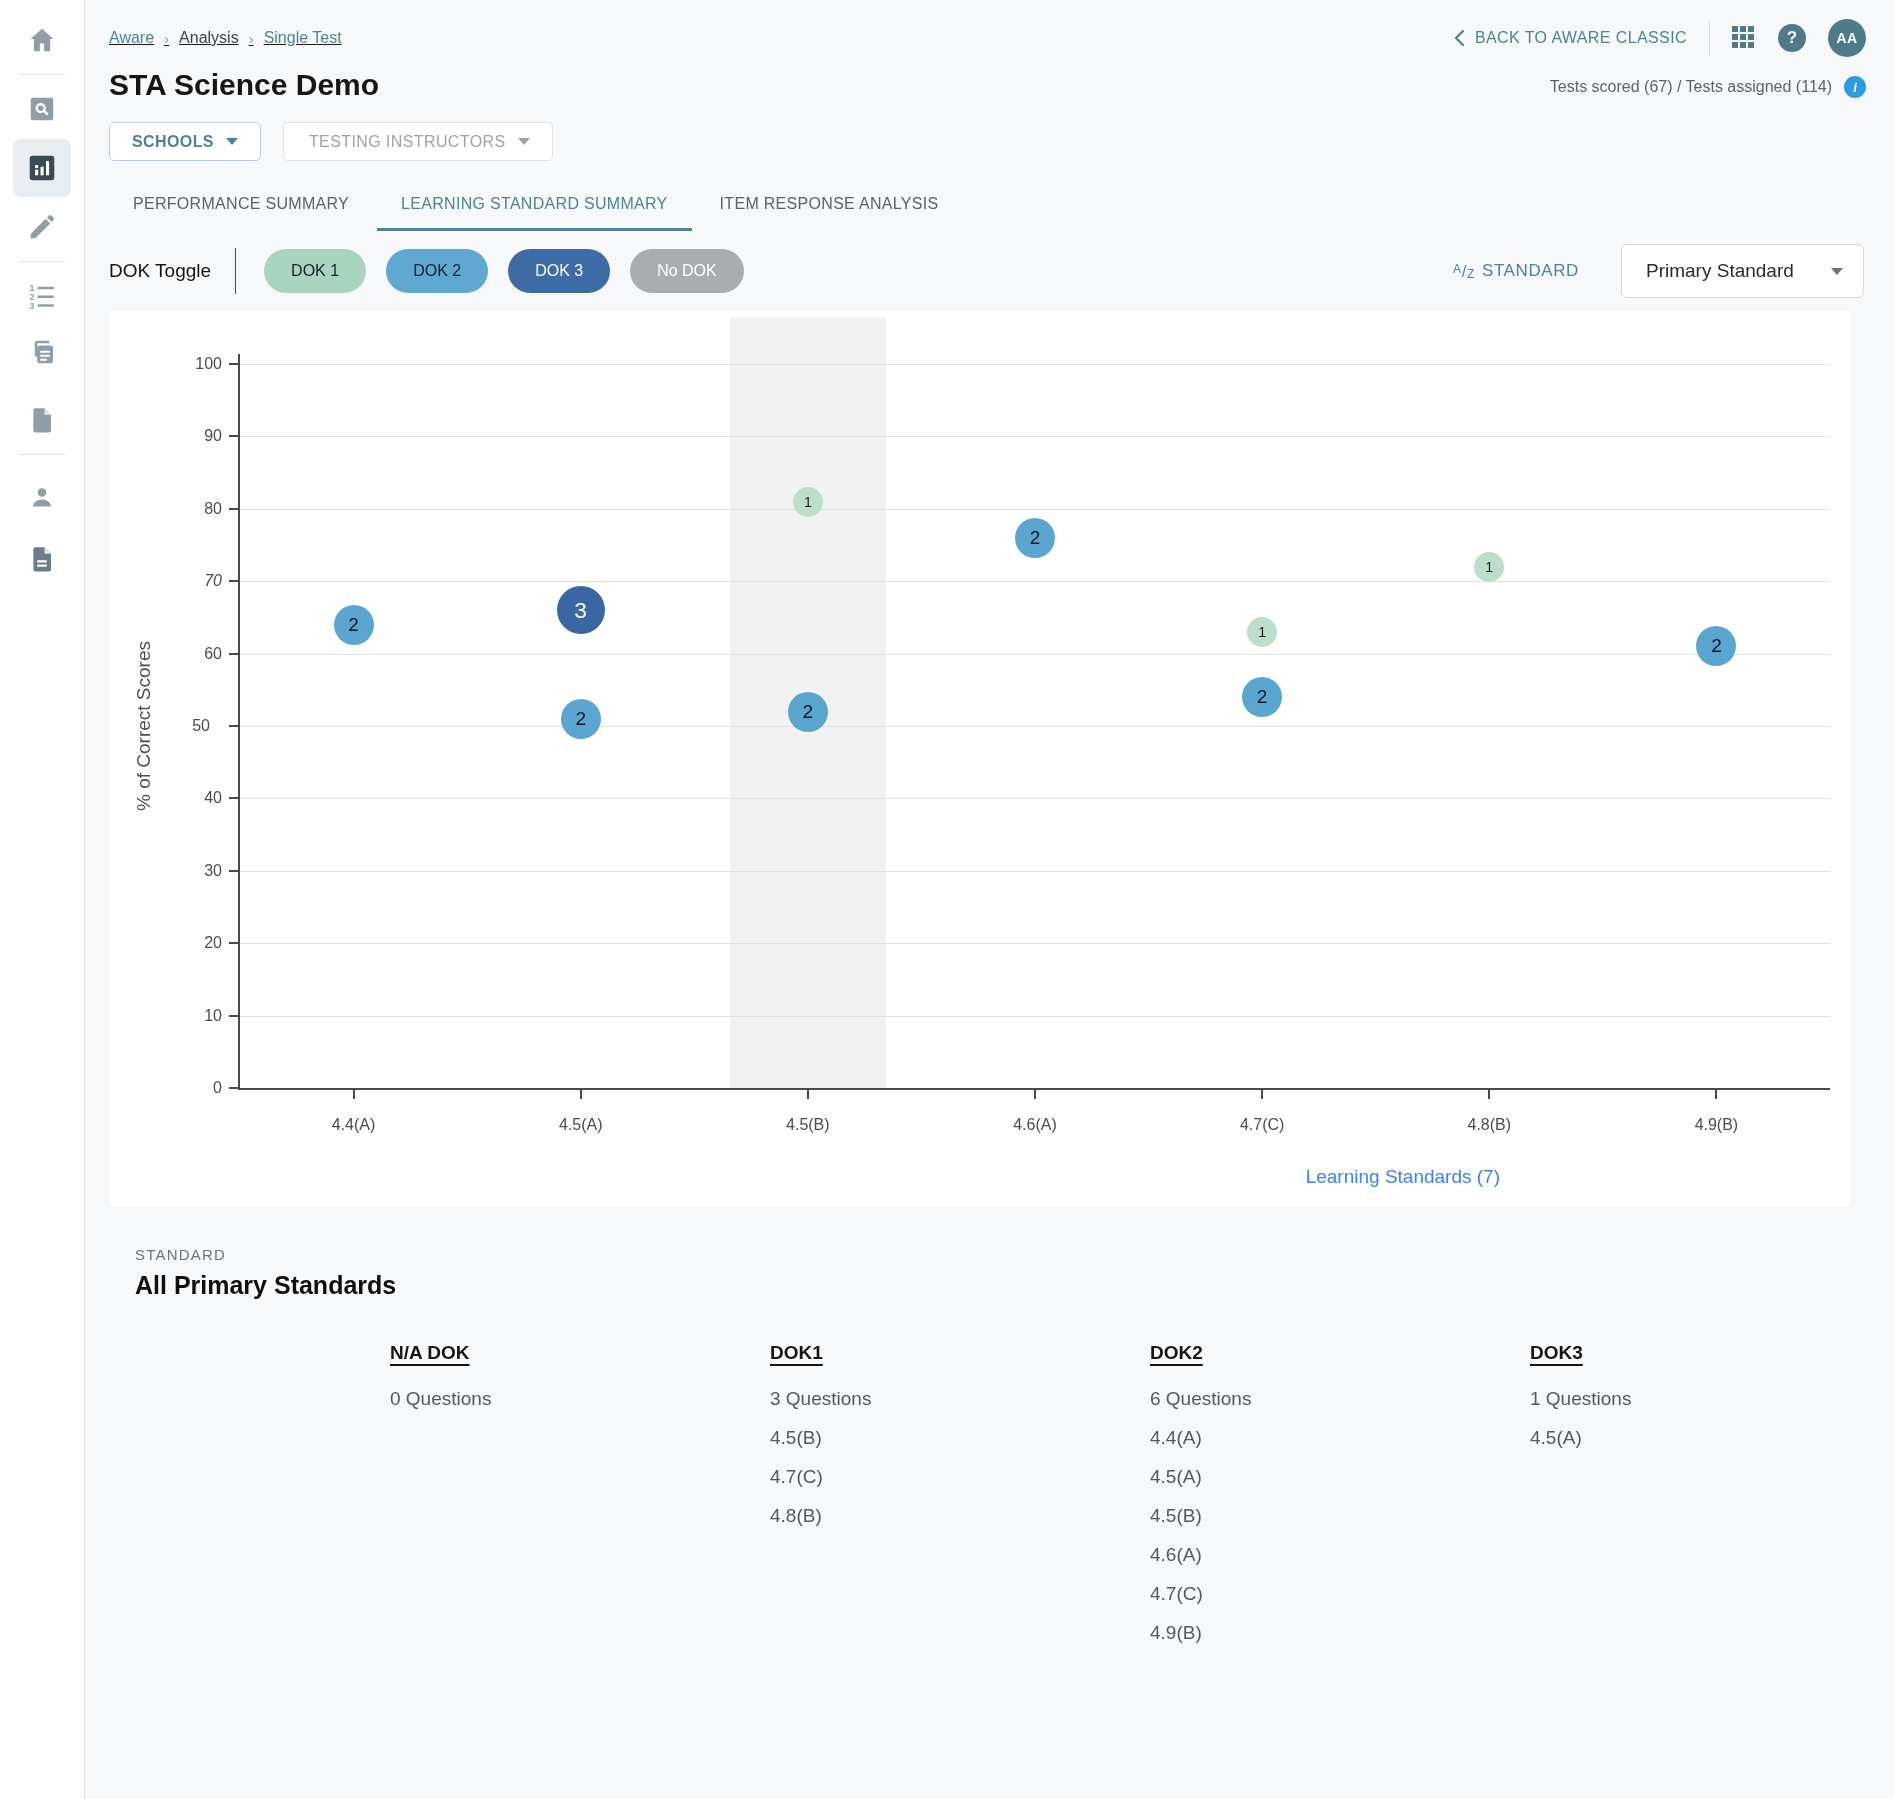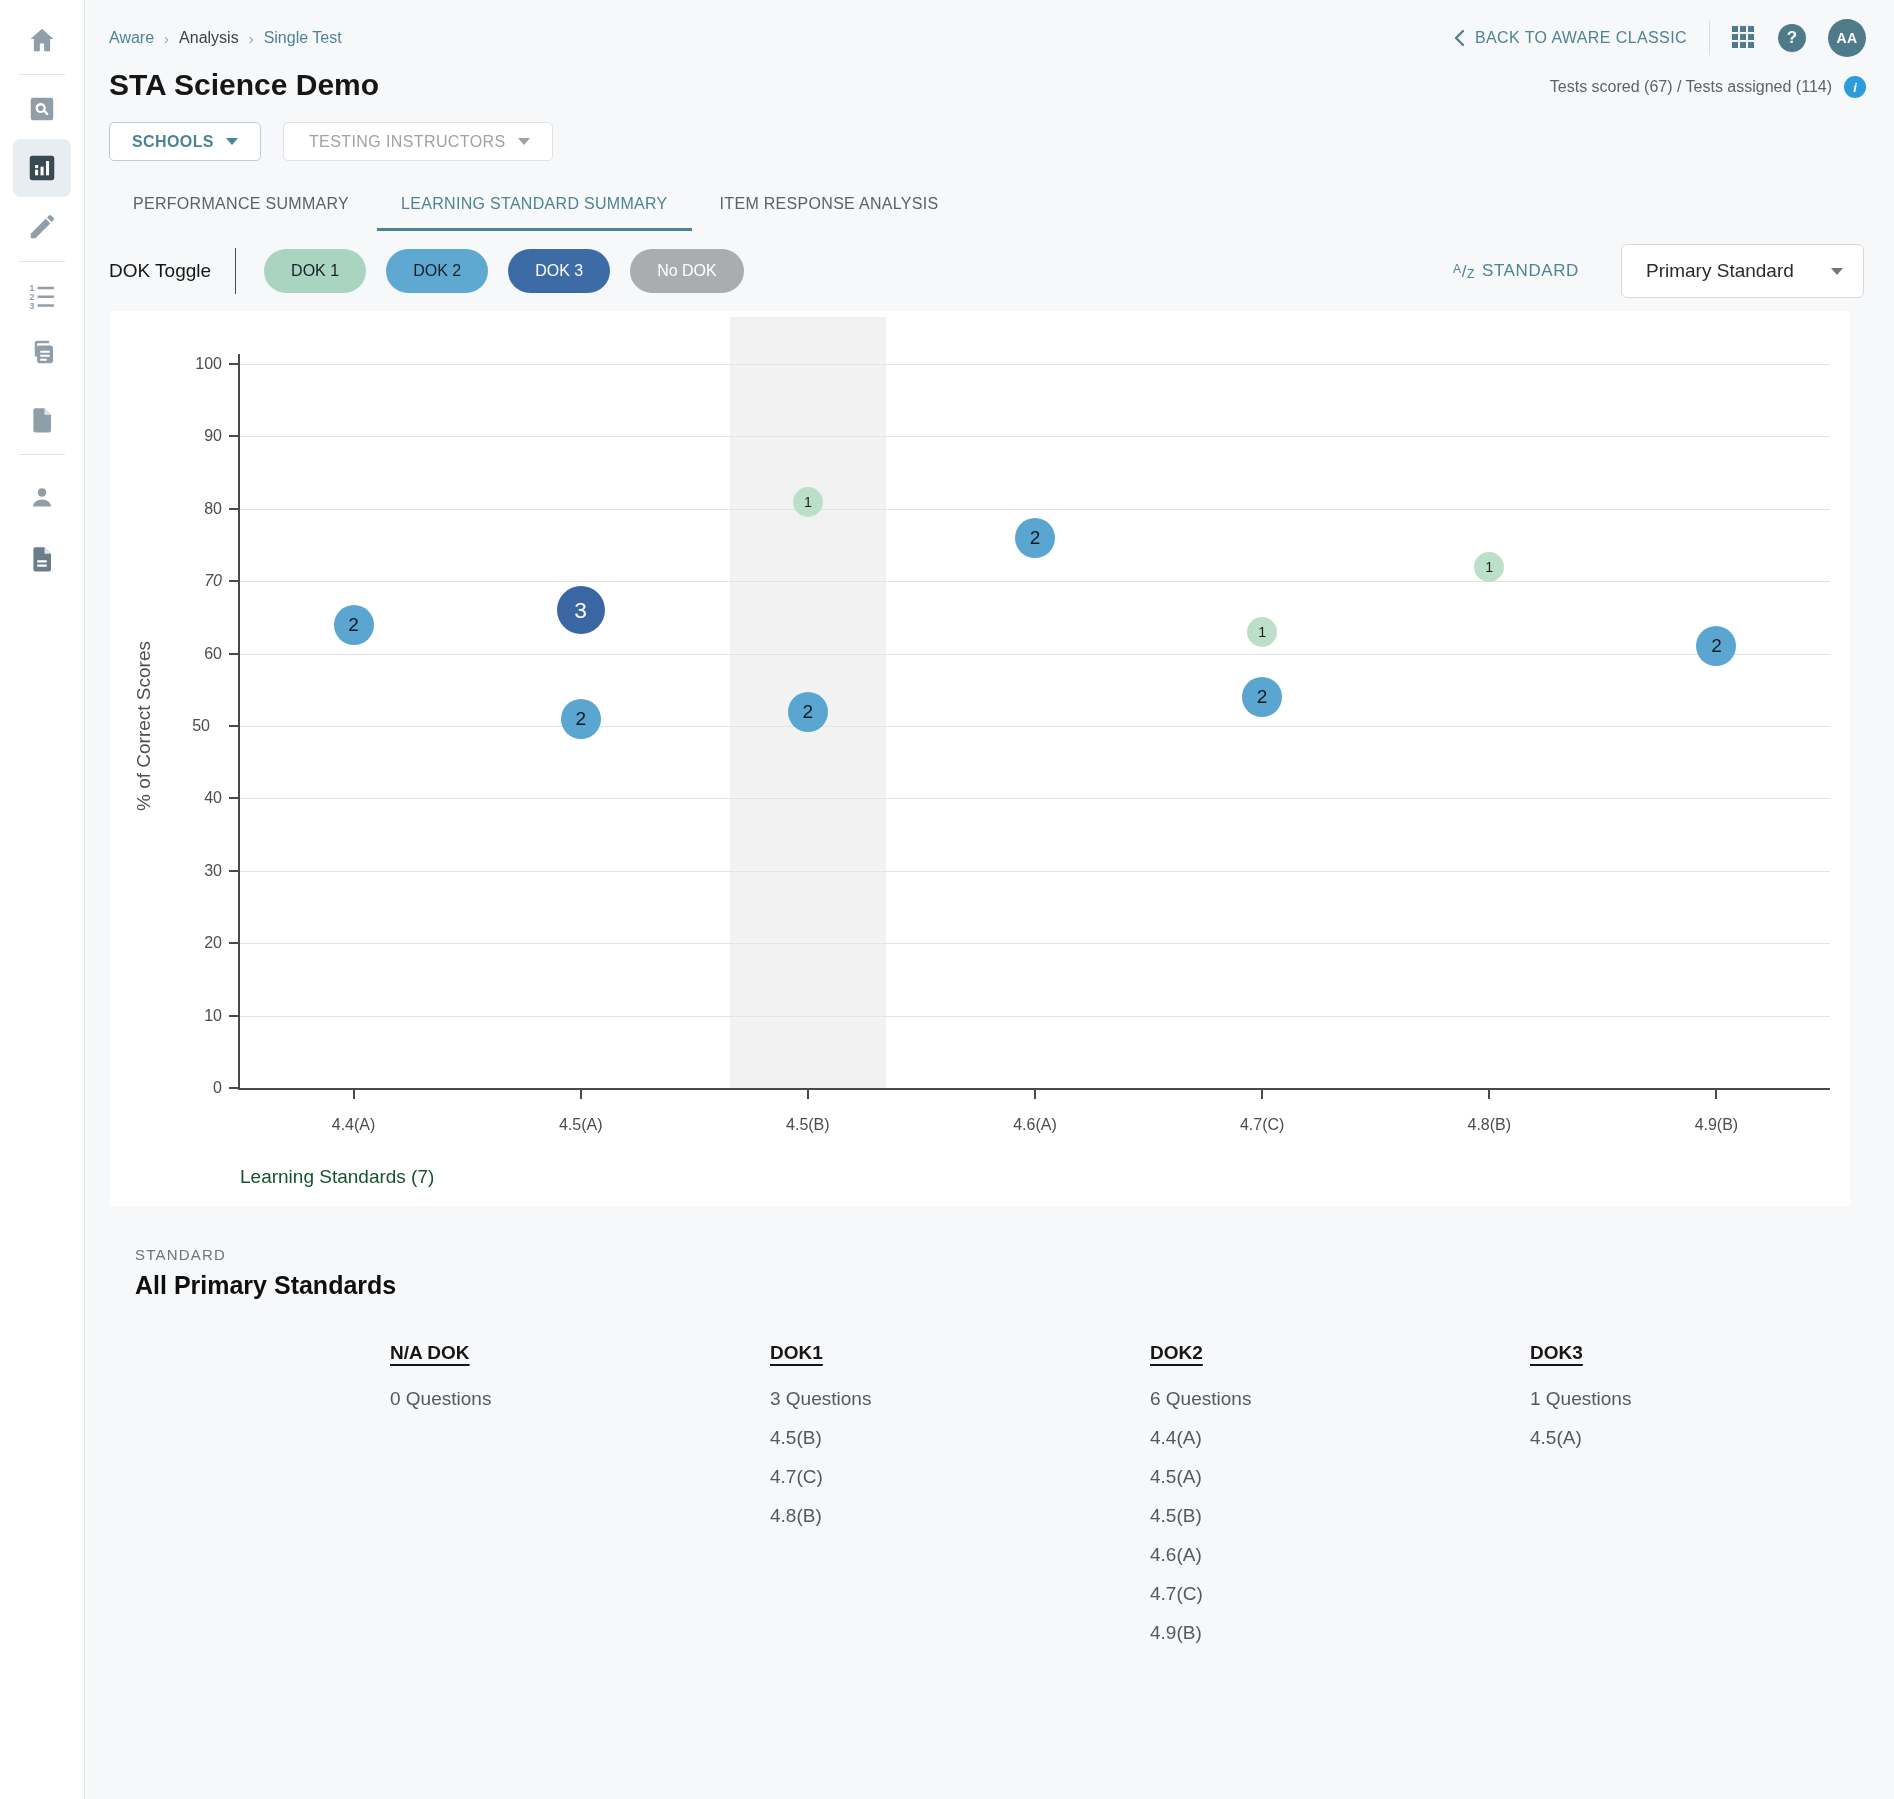--- a/index.html
+++ b/index.html
@@ -27,21 +27,21 @@
     width: 58px; height: 58px; background: #e7edf0; border-radius: 8px; margin: 6px 0;
   }
   .side-icon.wrap-active svg { width: 32px; height: 32px; }
   .side-divider { width: 46px; height: 1px; background: #e2e5e8; margin: 10px 0; flex: none; }
   .mt8 { margin-top: 8px; } .mt20 { margin-top: 20px; } .mt14 { margin-top: 14px; }
 
   
   .main { position: absolute; left: 85px; top: 0; right: 0; bottom: 0; padding: 20px 28px 0 24px; }
 
   .row-top { display: flex; align-items: center; justify-content: space-between; height: 36px; }
-  .breadcrumb { display: flex; align-items: center; gap: 10px; font-size: 16px; }
+  .breadcrumb { display: flex; align-items: center; gap: 10px; font-size: 16px; text-decoration: underline; }
   .crumb { color: #3c3f43; }
   .crumb.link { color: #4d8494; cursor: pointer; }
   .crumb-sep { color: #9aa0a6; font-size: 15px; }
   .top-right { display: flex; align-items: center; gap: 22px; }
   .back-link { display: flex; align-items: center; gap: 8px; color: #4d8494; font-size: 16px; letter-spacing: .4px; cursor: pointer; }
   .vdiv { width: 1px; height: 34px; background: #d8dcdf; }
   .grid-icon { width: 24px; height: 24px; display: grid; grid-template-columns: repeat(3, 6px); grid-template-rows: repeat(3, 6px); gap: 2px; cursor: pointer; }
   .grid-icon span { background: #4e7a8a; }
   .help-icon { width: 28px; height: 28px; border-radius: 50%; background: #4e7a8a; color: #fff; font-size: 17px; font-weight: bold; display: flex; align-items: center; justify-content: center; cursor: pointer; }
   .avatar { width: 38px; height: 38px; border-radius: 50%; background: #4e7a8a; color: #fff; font-size: 14px; font-weight: bold; display: flex; align-items: center; justify-content: center; cursor: pointer; letter-spacing: .5px; }
@@ -81,21 +81,21 @@
   .band { position: absolute; background: #f2f2f2; z-index: 0; }
   .gridline { position: absolute; height: 1px; background: #e3e3e3; z-index: 1; }
   .axis-y { position: absolute; width: 2px; background: #4a4a4a; z-index: 2; }
   .axis-x { position: absolute; height: 2px; background: #4a4a4a; z-index: 2; }
   .ytick { position: absolute; width: 9px; height: 2px; background: #4a4a4a; z-index: 2; }
   .xtick { position: absolute; width: 2px; height: 9px; background: #4a4a4a; z-index: 2; }
   .ytick-label { position: absolute; width: 60px; text-align: right; font-size: 16px; color: #4c4c4c; z-index: 2; }
   .xtick-label { position: absolute; width: 140px; text-align: center; font-size: 16px; color: #4c4c4c; z-index: 2; }
   .bubble { position: absolute; border-radius: 50%; display: flex; align-items: center; justify-content: center; z-index: 3; cursor: pointer; }
   .ylabel { position: absolute; font-size: 19px; color: #4b4f53; white-space: nowrap; transform: translate(-50%, -50%) rotate(-90deg); z-index: 2; }
-  .xlabel { position: absolute; font-size: 19px; color: #14532d; text-align: left; z-index: 2; }
+  .xlabel { position: absolute; font-size: 19px; color: #3b82f6; text-align: right; z-index: 2; }
 
   
   .std-section { padding: 40px 0 0 26px; }
   .eyebrow { font-size: 15px; color: #6e7479; letter-spacing: 1.2px; }
   .std-title { font-size: 25px; font-weight: bold; color: #0f0f0f; margin-top: 8px; }
   .dok-columns { display: grid; grid-template-columns: repeat(4, 380px); padding-left: 255px; margin-top: 42px; }
   .dok-col .dok-head { font-size: 19px; font-weight: bold; color: #161616; text-decoration: underline; text-underline-offset: 5px; text-decoration-thickness: 2px; display: inline-block; cursor: pointer; }
   .dok-col .dok-count { font-size: 19px; color: #55595e; margin-top: 24px; }
   .dok-col ul { list-style: none; margin-top: 8px; }
   .dok-col li { font-size: 19px; color: #55595e; margin-top: 17px; }

